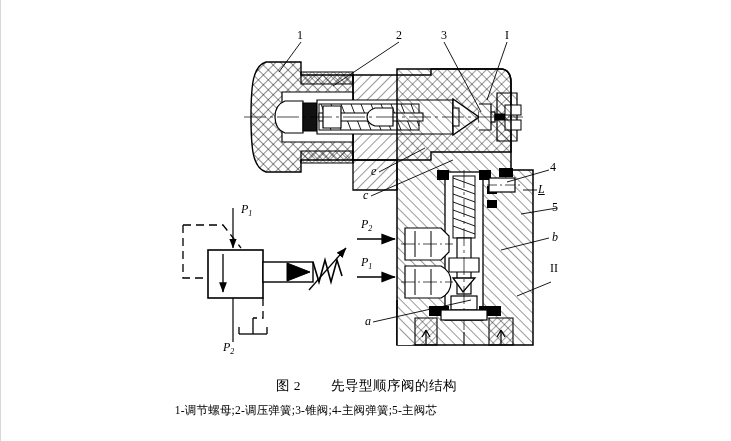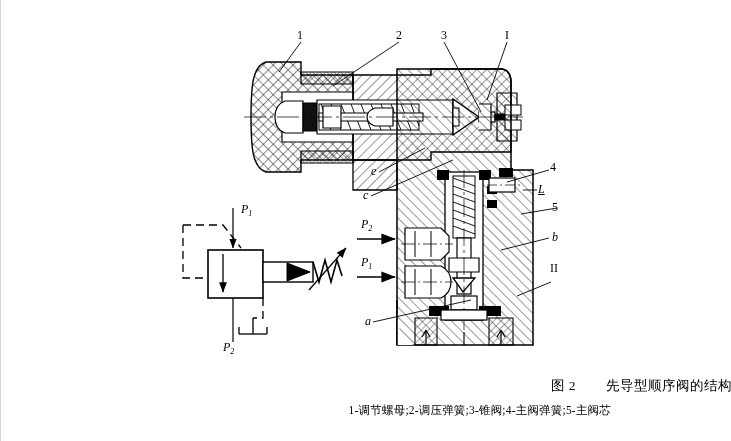--- a/index.html
+++ b/index.html
@@ -5,21 +5,21 @@
   html,body{margin:0;padding:0;background:#ffffff;}
   body{
     width:731px;height:441px;position:relative;overflow:hidden;
     font-family:"Liberation Serif","DejaVu Serif",serif;
     color:#000;
     border-left:1px solid #d8d8d8;
     box-sizing:border-box;
   }
   #figure-root{position:absolute;left:0;top:0;width:731px;height:441px;}
   svg.layer{position:absolute;left:0;top:0;width:731px;height:441px;overflow:visible;}
-  .cap{position:absolute;text-align:right;white-space:nowrap;}
+  .cap{position:absolute;text-align:center;white-space:nowrap;}
   #caption-title{left:0;top:377px;width:731px;font-size:13.5px;letter-spacing:.5px;}
   #caption-title .fignum{margin-right:30px;}
   #caption-legend{left:0;top:403px;width:610px;font-size:11.5px;letter-spacing:.2px;}
   .lbl{position:absolute;white-space:nowrap;font-size:12px;}
   .lbl.it{font-style:italic;}
   .lbl sub{font-size:8px;}
 </style>
 </head>
 <body>
 

